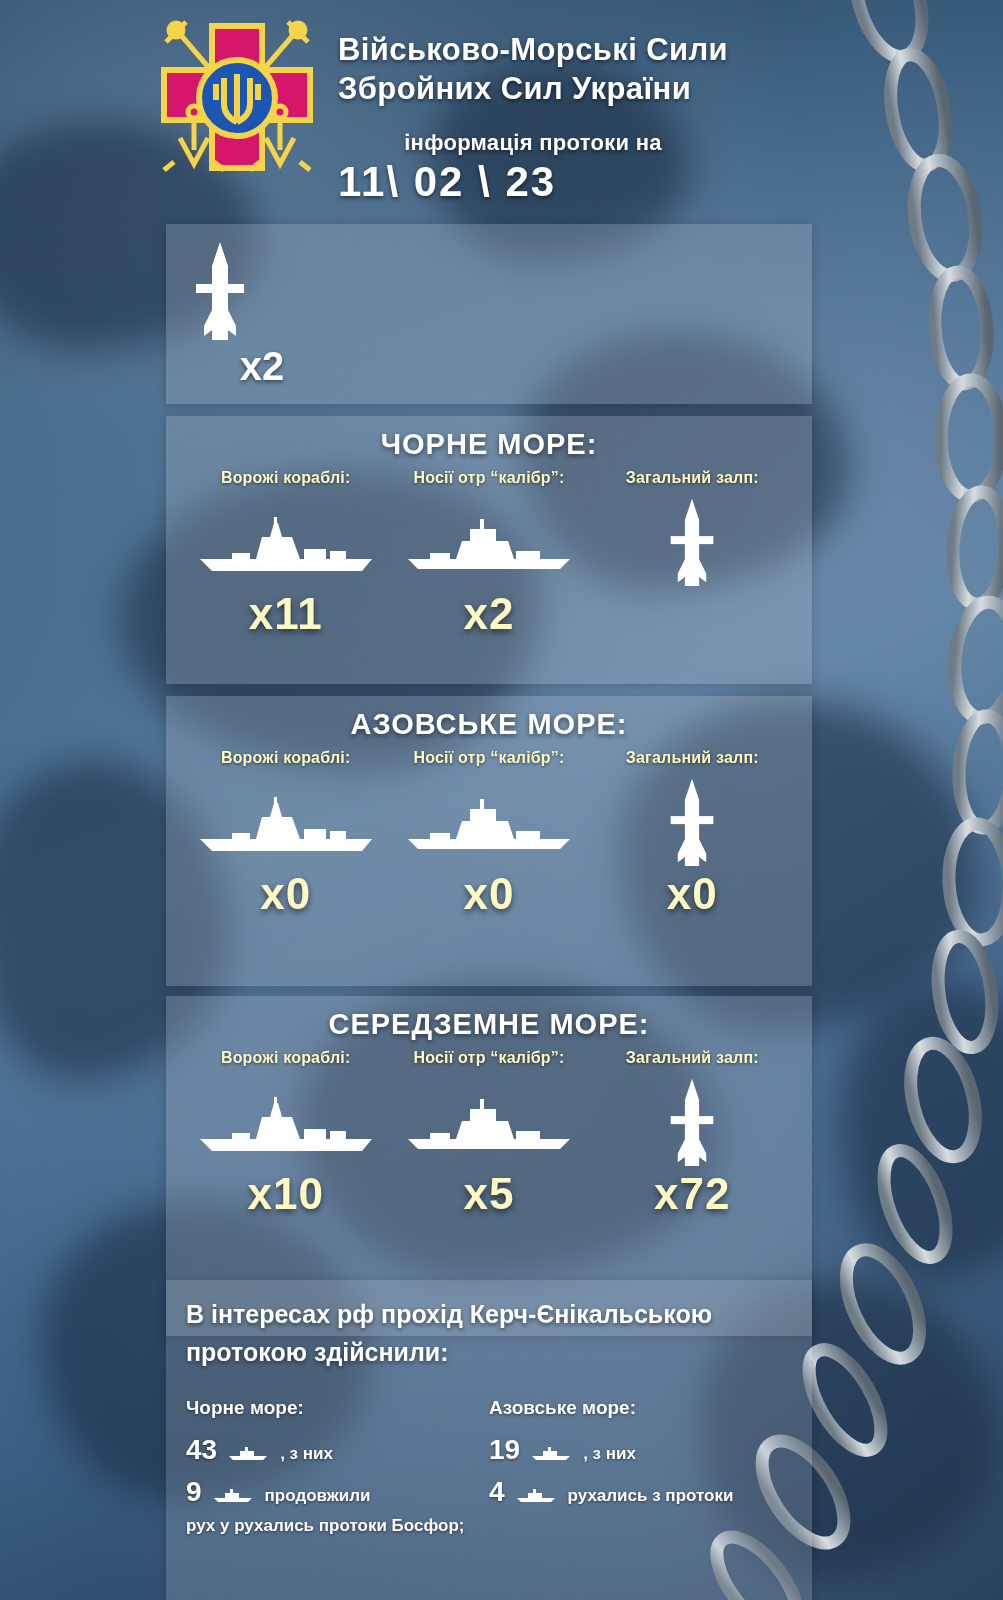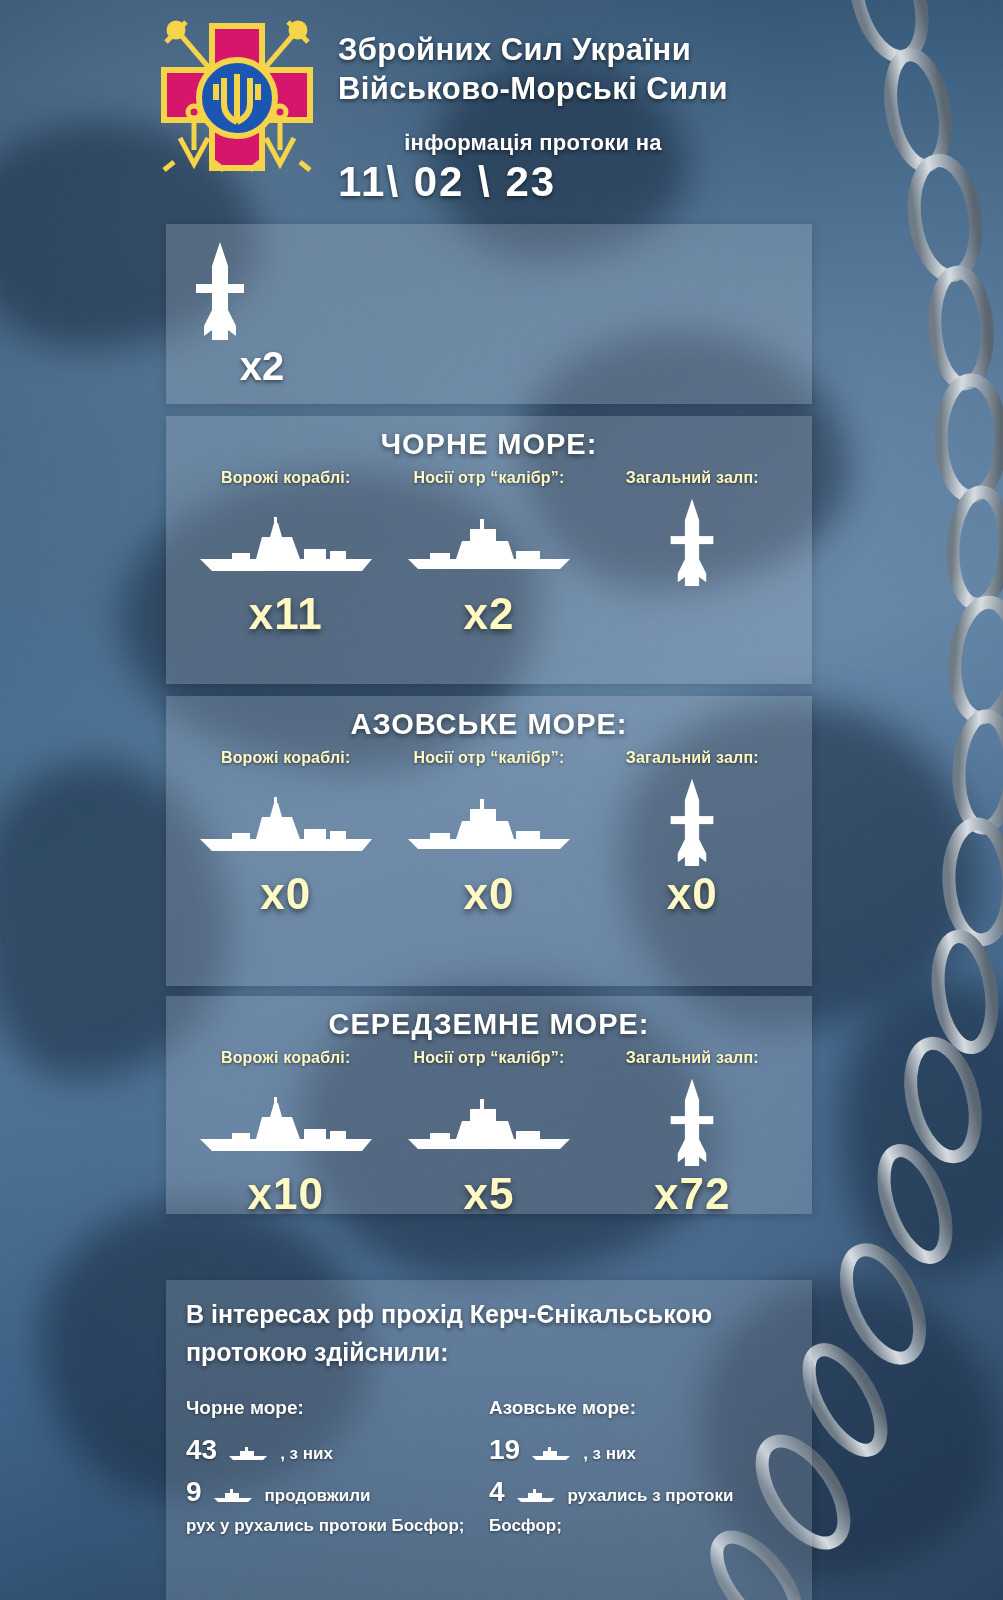--- a/index.html
+++ b/index.html
@@ -102,21 +102,21 @@
   .panel {
     position: absolute;
     left: 166px;
     width: 646px;
     background: rgba(168, 183, 198, 0.30);
     box-shadow: 0 2px 10px rgba(0,0,0,0.18);
   }
   .panel.top    { top: 224px;  height: 180px; }
   .panel.sea1   { top: 416px;  height: 268px; }
   .panel.sea2   { top: 696px;  height: 290px; }
-  .panel.sea3   { top: 996px;  height: 218px; }
+  .panel.sea3   { top: 996px;  height: 340px; }
   .panel.bottom { top: 1280px; height: 324px; background: rgba(168, 183, 198, 0.26); }
 
   
   .strike {
     display: flex;
     align-items: center;
     height: 100%;
     padding-left: 26px;
     box-sizing: border-box;
   }
@@ -294,22 +294,22 @@
       <circle cx="130" cy="100" r="6"></circle>
       <path d="M24 150 l-10 8 M64 150 l10 8 M110 150 l-10 8 M150 150 l10 8"></path>
     </g>
 
     <circle cx="87" cy="86" r="38" fill="#1c56b3" stroke="#f6d44a" stroke-width="6"></circle>
 
     <path d="M87 62 v48 M74 66 v26 q0 12 13 18 M100 66 v26 q0 12 -13 18 M66 72 v16 M108 72 v16" stroke="#f6d44a" stroke-width="6" fill="none"></path>
   </svg>
 
   <div class="header-text">
+    <div class="title-line">Військово-Морські Сили</div>
     <div class="title-line">Збройних Сил України</div>
-    <div class="title-line">Військово-Морські Сили</div>
     <div class="subtitle">інформація протоки на</div>
     <div class="date">11\ 02 \ 23</div>
   </div>
 </div>
 
 <div class="panel top">
   <div class="strike">
     <div class="rocket-wrap">
       <svg width="56" height="108" viewBox="0 0 56 108">
         <path class="wh" d="M28 2 L36 26 L36 70 L44 86 L44 96 L36 90 L36 100 L20 100 L20 90 L12 96 L12 86 L20 70 L20 26 Z"></path>
@@ -495,17 +495,16 @@
         </div>
         <div class="brow">
           <span class="num">4</span>
           <svg class="mini" width="40" height="14" viewBox="0 0 40 14">
             <path class="wh" d="M1 9 L39 9 L35 13 L5 13 Z"></path>
             <rect class="wh" x="12" y="4" width="14" height="5"></rect>
             <rect class="wh" x="17" y="0" width="3" height="4"></rect>
           </svg>
           <span>рухались з протоки</span>
         </div>
-        <div class="btext">Босфор;</div>
       </div>
     </div>
   </div>
 </div>
 
 </body></html>

